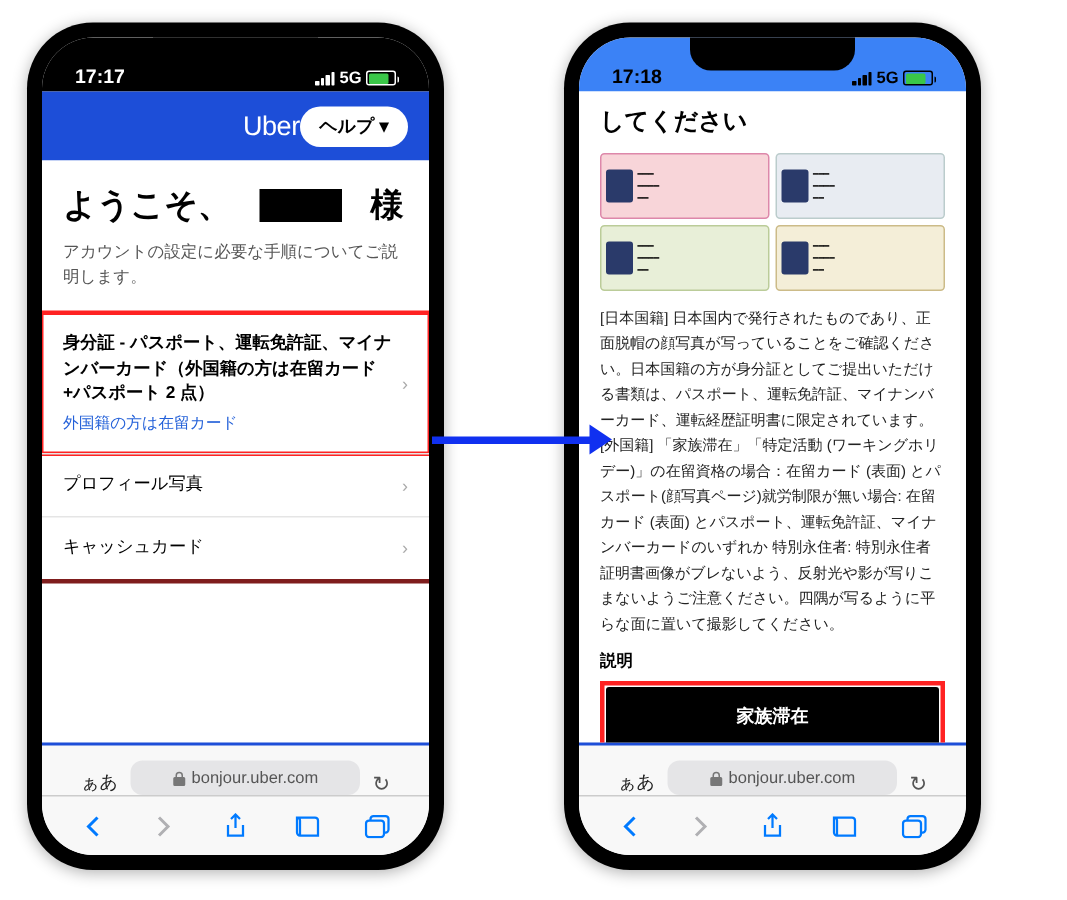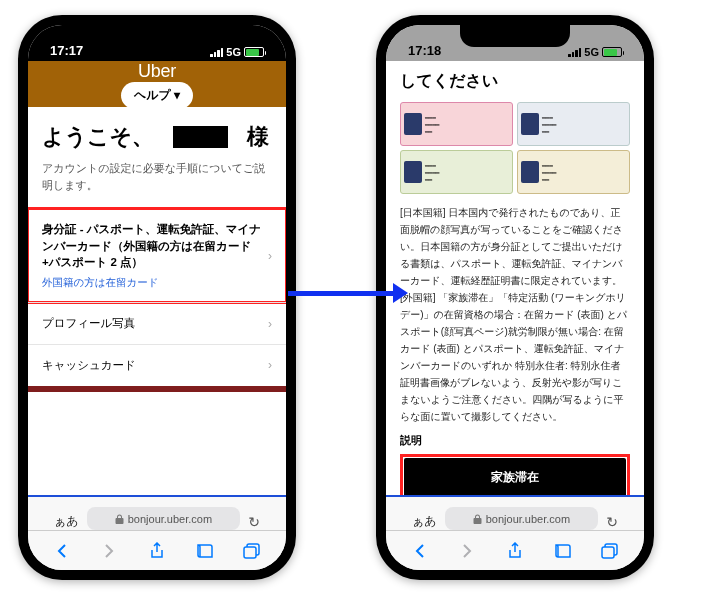--- a/index.html
+++ b/index.html
@@ -2,39 +2,39 @@
 <html><head>
   <meta charset="utf-8">
   <style>
     * { box-sizing: border-box; margin: 0; padding: 0; }
     body { background: #fff; font-family: -apple-system, "Hiragino Sans", sans-serif; width: 711px; height: 600px; position: relative; }
     .phones { display: flex; gap: 80px; padding: 15px 18px; }
     .phone { width: 278px; height: 565px; background: #000; border-radius: 44px; padding: 10px; position: relative; box-shadow: 0 2px 10px rgba(0,0,0,0.3); }
     .notch { position: absolute; top: 10px; left: 50%; transform: translateX(-50%); width: 110px; height: 22px; background: #000; border-radius: 0 0 14px 14px; z-index: 10; }
     .screen { width: 100%; height: 100%; background: #fff; border-radius: 34px; overflow: hidden; display: flex; flex-direction: column; }
     .status { height: 36px; display: flex; justify-content: space-between; align-items: flex-end; padding: 0 22px 3px 22px; font-size: 13px; font-weight: 600; color: #fff; background: #000; }
-    .phone2 .status { background: #a3a3a3; color: #000; gap: 21px; }
+    .phone2 .status { background: #3b82f6; color: #000; gap: 21px; }
     .status-right { display: flex; gap: 3px; align-items: center; font-size: 11px; }
     .sig { display: flex; gap: 1px; align-items: flex-end; }
     .bar { width: 2.5px; background: currentColor; border-radius: 0.5px; }
     .b1 { height: 3px; } .b2 { height: 5px; } .b3 { height: 7px; } .b4 { height: 9px; }
     .bat { width: 20px; height: 10px; border: 1px solid currentColor; border-radius: 2px; position: relative; display: flex; align-items: center; }
     .bat::after { content:''; position:absolute; right:-3px; top:3px; width:1.5px; height:4px; background:currentColor; border-radius:0 1px 1px 0; }
     .batfill { background: #3ac748; height: 7px; width: 13px; margin-left: 1px; border-radius: 1px; }
-    .uberbar { background: #a16207; color: #fff; height: 46px; display: flex; align-items: center; justify-content: flex-start; padding: 0 14px; flex-direction: column; }
+    .uberbar { background: #1d4ed8; color: #fff; height: 46px; display: flex; align-items: center; justify-content: flex-end; padding: 0 14px; }
     .uberlogo { font-size: 18px; letter-spacing: -0.3px; font-weight: 500; }
     .help-btn { background: #fff; color: #000; padding: 5px 13px; border-radius: 14px; font-size: 12px; font-weight: 600; }
     .content { flex: 1; background: #fff; overflow: hidden; }
     .welcome { padding: 15px 14px 12px 14px; }
     .welcome h1 { font-size: 22px; font-weight: 700; display: flex; align-items: center; gap: 19px; }
     .redact { background: #000; width: 55px; height: 22px; display: inline-block; }
     .welcome p { font-size: 11px; color: #555; margin-top: 8px; line-height: 1.5; }
     .list { margin-top: 3px; }
     .row { border-top: 1px solid #e5e5e5; padding: 12px 14px; display: flex; justify-content: space-between; align-items: center; position: relative; }
-    .row:last-child { border-bottom: 6px solid #7f1d1d; }
+    .row:last-child { border-bottom: 3px solid #7f1d1d; }
     .row-txt { font-size: 11.5px; line-height: 1.45; flex: 1; }
     .row-txt .bold { font-weight: 600; }
     .row-sub { color: #2461d9; font-size: 10.5px; margin-top: 4px; }
     .chev { color: #aaa; font-size: 12px; margin-left: 6px; }
     .hl { border: 3px solid #f22; position: absolute; inset: -2px; pointer-events: none; }
     .pg2 { padding: 10px 14px; background: #fff; }
     .pg2 h2 { font-size: 16px; font-weight: 700; margin-bottom: 10px; }
     .samples { display: grid; grid-template-columns: 1fr 1fr; gap: 4px; margin-bottom: 10px; }
     .card { height: 44px; border-radius: 3px; display: flex; align-items: center; padding: 3px; gap: 3px; font-size: 6px; }
     .card .photo { width: 18px; height: 22px; background: #2a3a6a; border-radius: 2px; }

